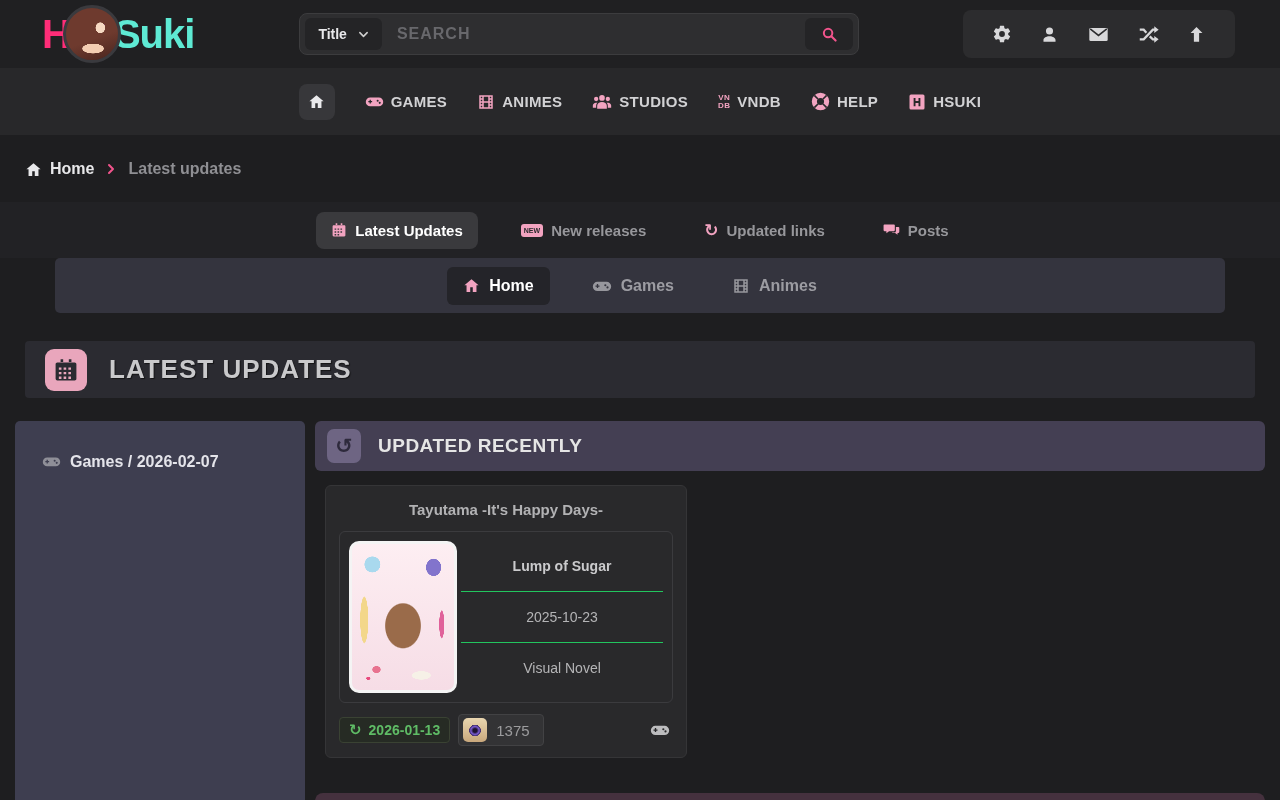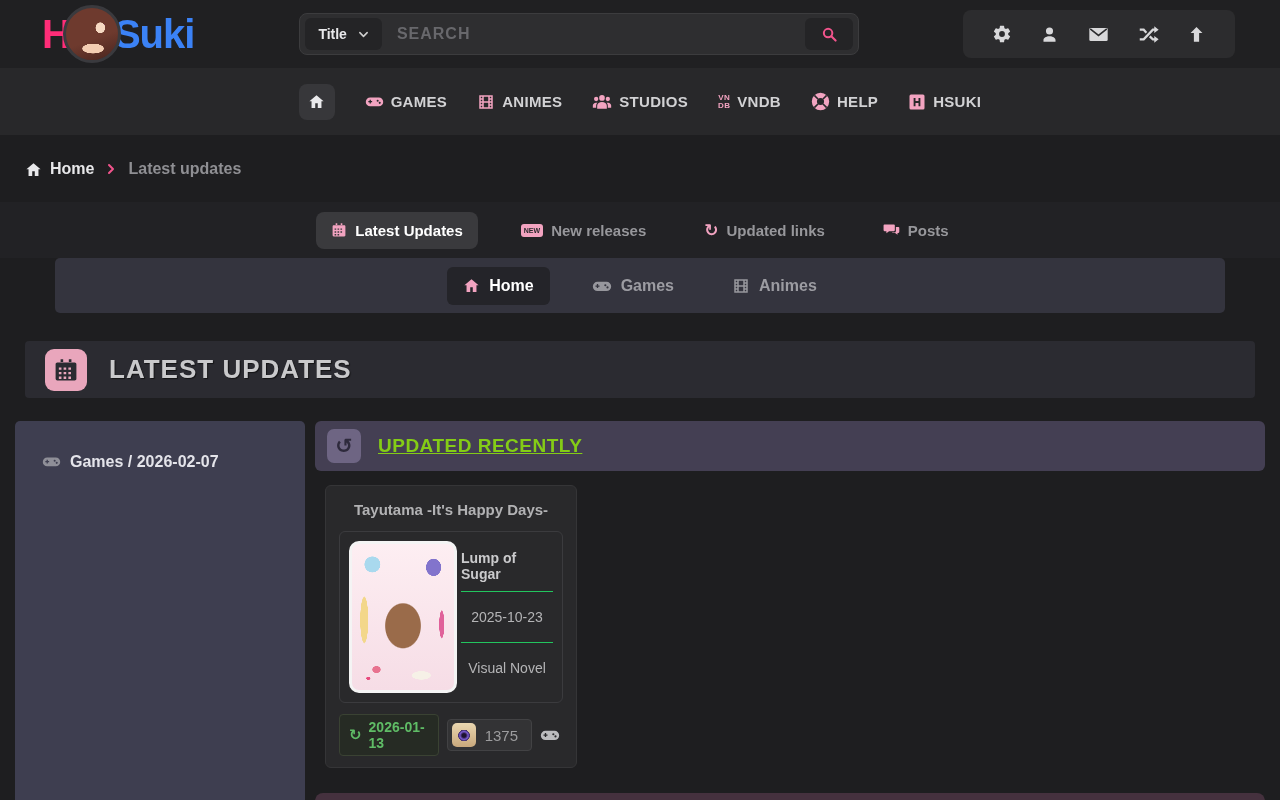--- a/index.html
+++ b/index.html
@@ -12,21 +12,21 @@
   .topbar { height:68px; background:#202022; display:flex; align-items:center; padding:0 45px 0 42px; }
   .logo { display:flex; align-items:center; font-weight:bold; font-size:40px; letter-spacing:-1px; cursor:pointer; }
   .logo-h { color:#ff2d78; }
   .logo-avatar { width:58px; height:58px; border-radius:50%; border:3px solid #3a3a3e; margin:0 -7px; position:relative; z-index:1;
     background:
       radial-gradient(closest-side at 52% 78%, #f3cdb2 0 42%, transparent 44%),
       radial-gradient(closest-side at 66% 38%, #f6d9c2 0 26%, transparent 28%),
       radial-gradient(closest-side at 72% 34%, #7c3b57 0 10%, transparent 12%),
       linear-gradient(160deg, #6e3a2e 0 58%, #48241e);
   }
-  .logo-suki { color:#3b82f6; }
+  .logo-suki { color:#5eead4; }
 
   .search { width:560px; margin-left:105px; height:42px; background:#2e2e30; border:1px solid #3c3c3e;
             border-radius:8px; display:flex; align-items:center; padding:5px; }
   .search-cat { display:flex; align-items:center; gap:11px; background:#242426; border-radius:6px;
                 padding:0 13px; height:32px; color:#e8e8ea; font-weight:bold; font-size:14px; cursor:pointer; }
   .search-cat svg { color:#cfcfcf; }
   .search-input { flex:1; background:transparent; border:none; outline:none; color:#cccccc;
                   font-family:"Liberation Sans",sans-serif; font-weight:bold; font-size:16px;
                   letter-spacing:1px; padding:0 15px; }
   .search-input::placeholder { color:#68686c; }
@@ -86,23 +86,23 @@
   .sidebar-entry { display:flex; align-items:center; gap:9px; color:#e4e4ea; font-weight:bold;
                    font-size:16px; cursor:pointer; }
   .sidebar-entry .sb-icon { color:#8f8f98; display:flex; }
 
   .main { flex:1; position:relative; }
   .panel-head { height:50px; background:#443f53; border-radius:6px; display:flex; align-items:center;
                 gap:17px; padding-left:12px; }
   .panel-icon { width:34px; height:34px; background:#6e6583; border-radius:7px; display:flex;
                 align-items:center; justify-content:center; color:#2e2a3c; font-size:21px; font-weight:bold;
                 font-family:"DejaVu Sans",sans-serif; }
-  .panel-title { color:#84cc16; font-weight:bold; font-size:19px; letter-spacing:.5px;text-decoration:underline; }
-
-  .card { margin:14px 0 0 10px; width:252px; background:#29292b; border:1px solid #353537;
+  .panel-title { color:#e5e5e5; font-weight:bold; font-size:19px; letter-spacing:.5px; }
+
+  .card { margin:14px 0 0 10px; width:362px; background:#29292b; border:1px solid #353537;
           border-radius:6px; padding:11px 13px; }
   .card-title { text-align:center; color:#b2b2b4; font-weight:bold; font-size:15px; padding:4px 0 13px; cursor:pointer; }
   .card-body { border:1px solid #3b3b3e; border-radius:6px; padding:9px; display:flex; gap:4px; }
   .cover { width:108px; height:152px; border:3px solid #f4f4f4; border-radius:10px; flex-shrink:0; cursor:pointer;
     background:
       radial-gradient(closest-side at 80% 16%, #8274cc 0 36%, transparent 38%),
       radial-gradient(closest-side at 20% 14%, #a9d9ee 0 38%, transparent 40%),
       radial-gradient(closest-side at 12% 52%, #f3d78a 0 32%, transparent 34%),
       radial-gradient(closest-side at 50% 56%, #9a6b4a 0 34%, transparent 36%),
       radial-gradient(closest-side at 88% 55%, #e0619a 0 20%, transparent 22%),

